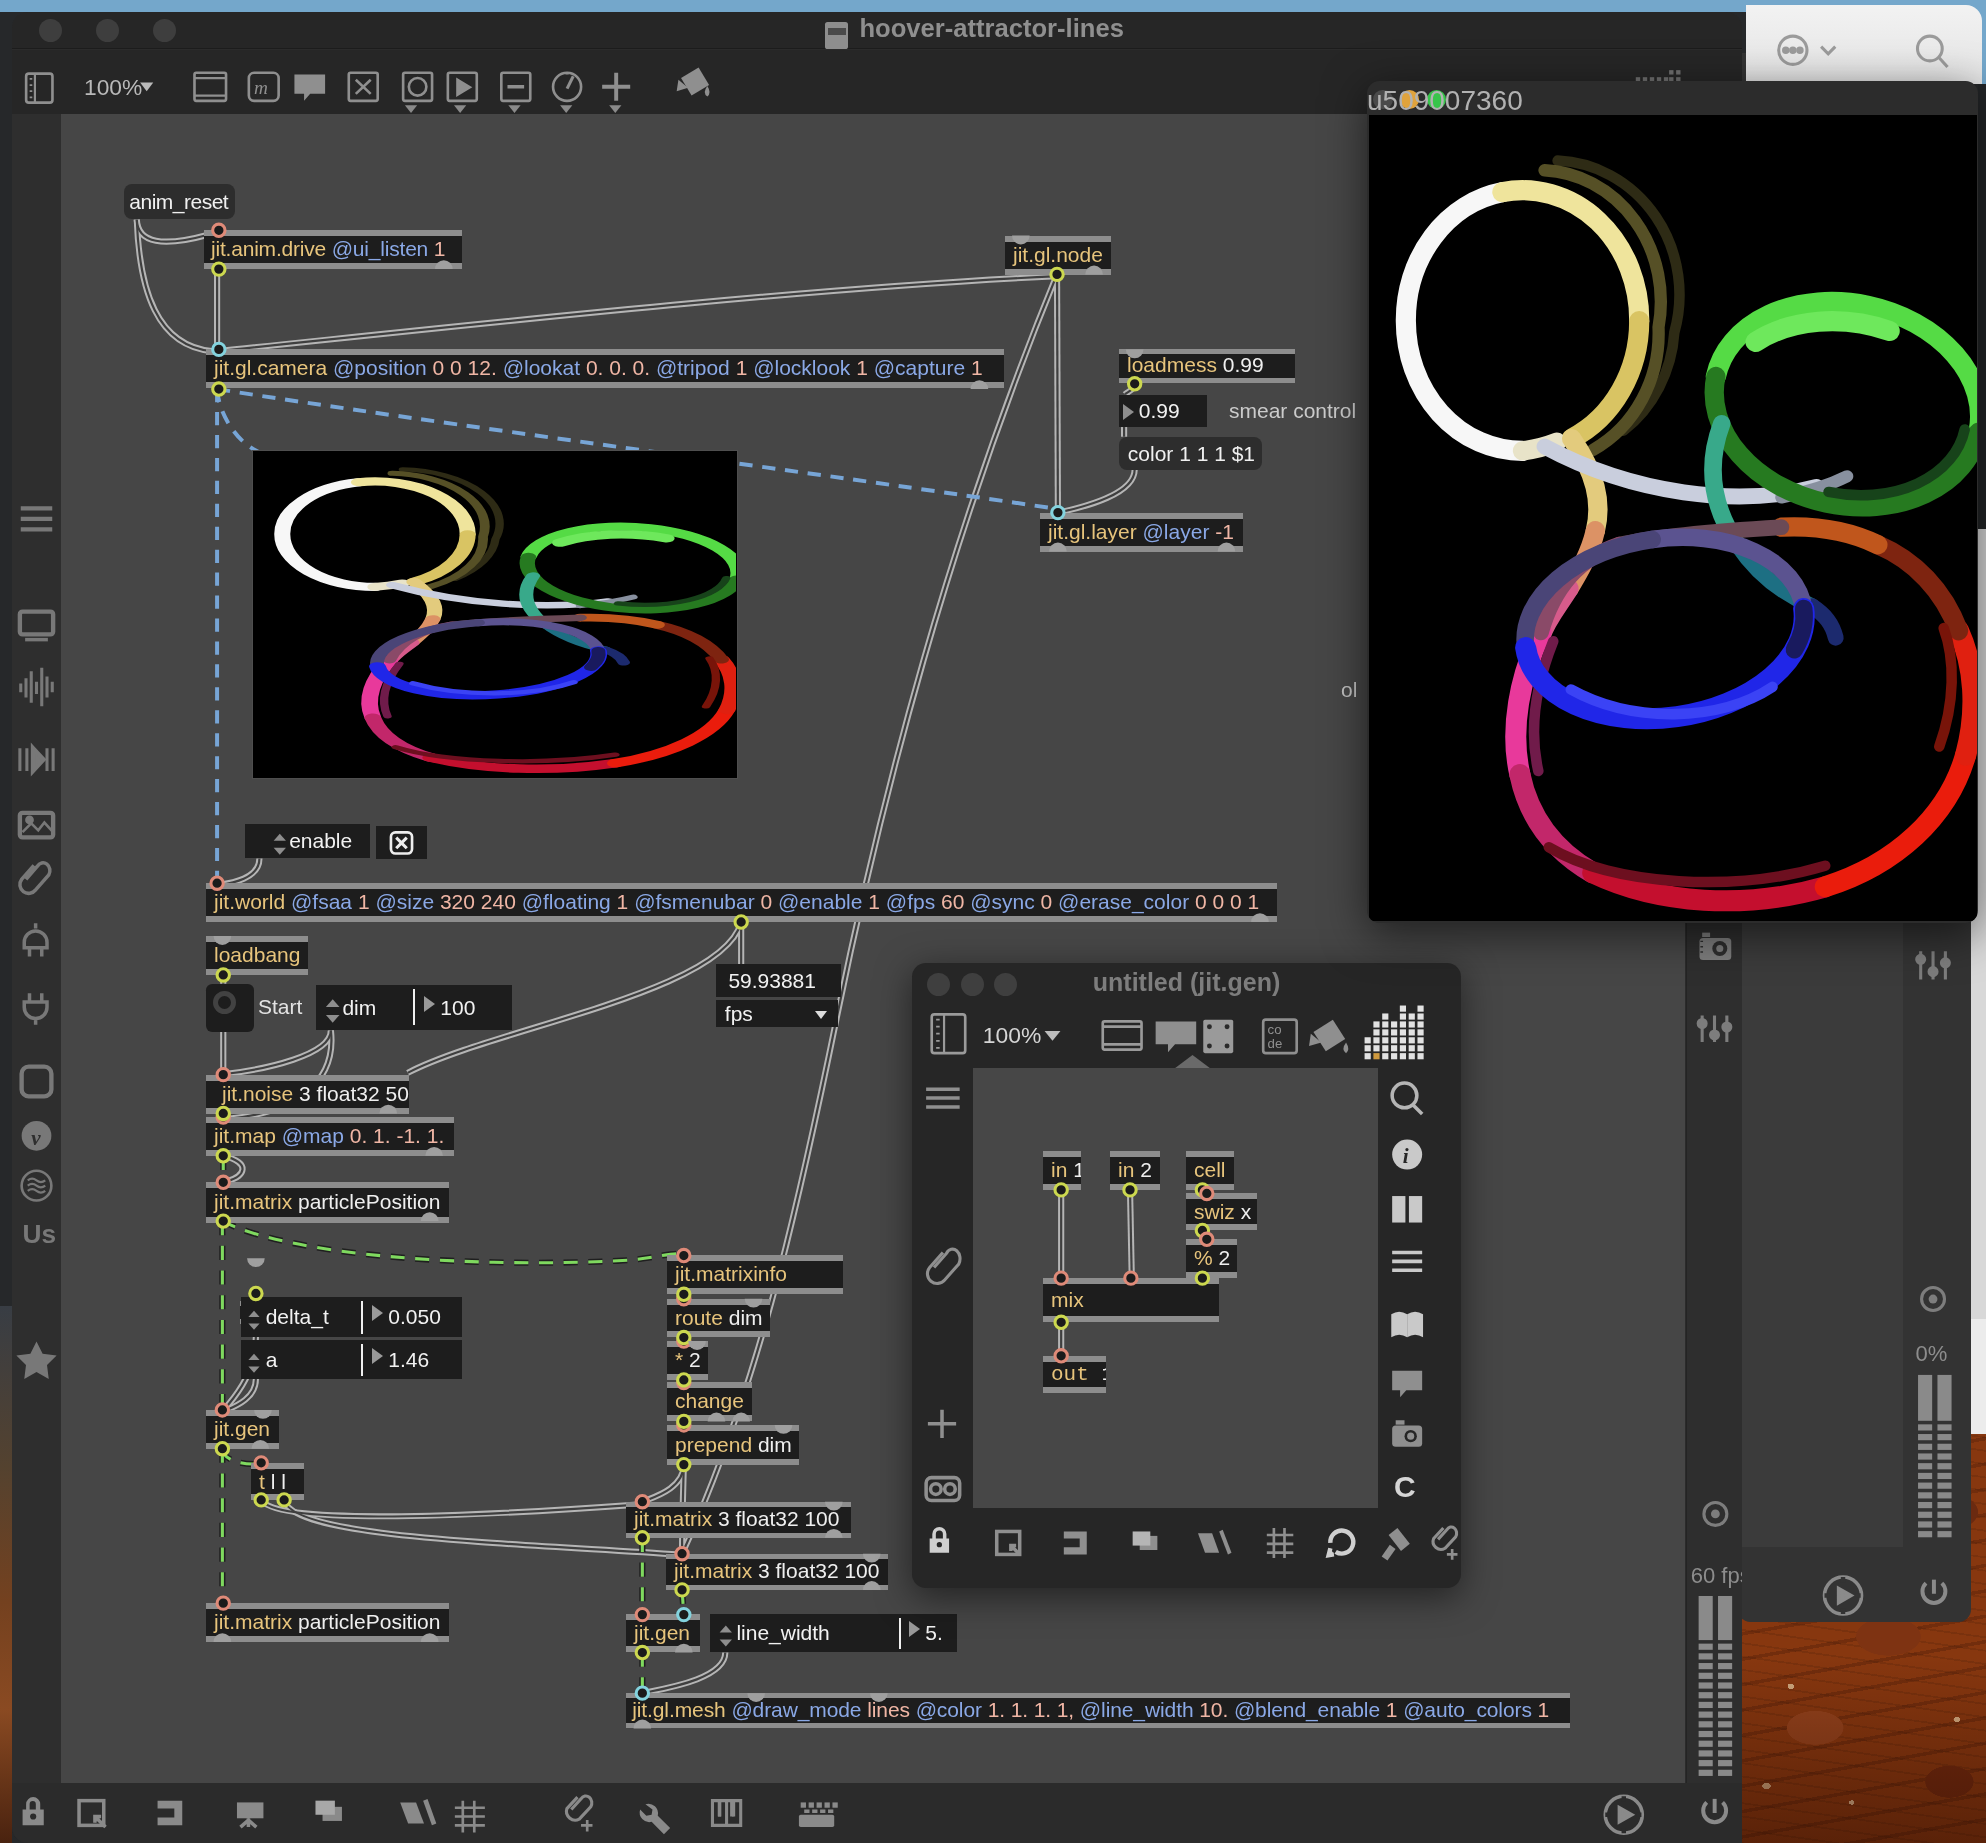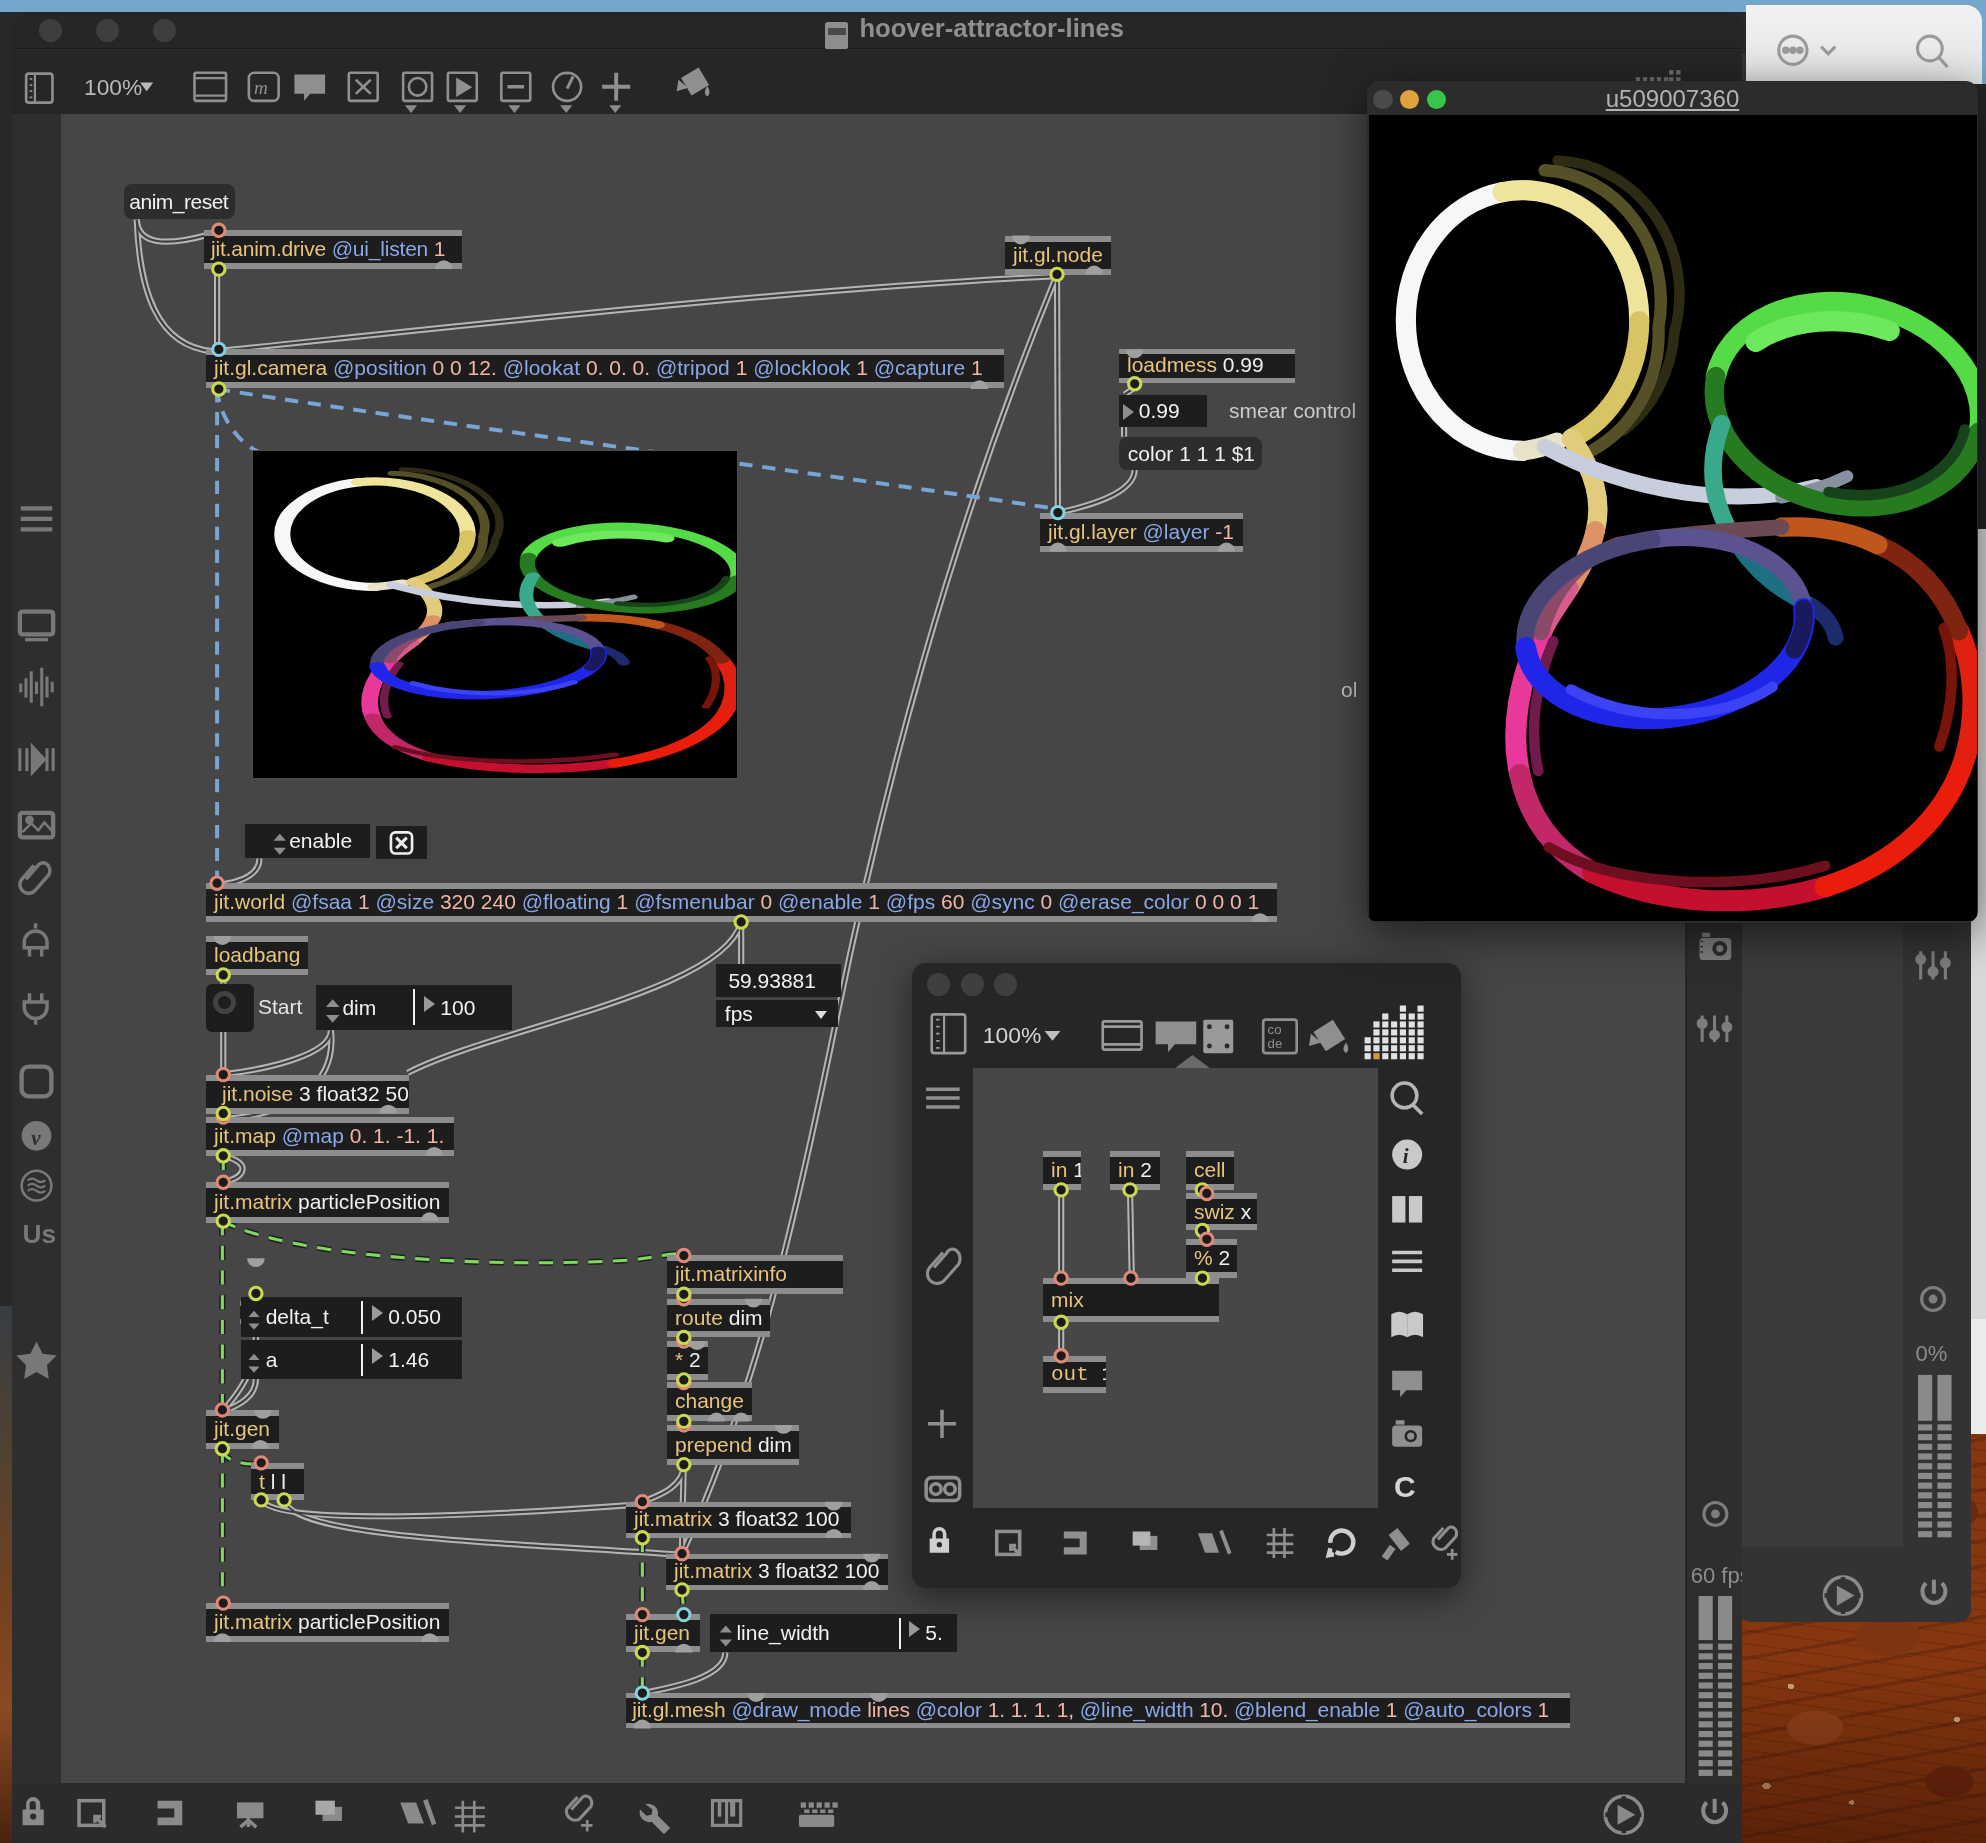--- a/index.html
+++ b/index.html
@@ -636,20 +636,21 @@
       <path d="M1380,625 a10,10 0 0 1 20,0 z"></path>
       <path d="M242,1861 a10,10 0 0 1 20,0 z"></path>
       <path d="M477,1861 a10,10 0 0 1 20,0 z"></path>
 </g>
 </svg>
 
 <div id="genwin" class="abs" style="left:912px;top:963px;width:549px;height:625px;background:#262626;border-radius:14px;box-shadow:0 8.8px 35px rgba(0,0,0,.5);overflow:hidden;">
   <div class="abs" style="left:15px;top:9.7px;width:23px;height:23px;border-radius:50%;background:#3f3f3f;"></div>
   <div class="abs" style="left:49px;top:9.7px;width:23px;height:23px;border-radius:50%;background:#3f3f3f;"></div>
   <div class="abs" style="left:82px;top:9.7px;width:23px;height:23px;border-radius:50%;background:#3f3f3f;"></div>
+  <div class="abs" style="left:0;top:5.3px;width:549px;text-align:center;color:#7d7d7d;font-size:25px;font-weight:bold;">untitled (jit.gen)</div>
 
   <svg class="abs" style="left:0;top:39px;" width="549" height="67" viewBox="0 0 622 76">
     <g stroke="#9a9a9a" stroke-width="3" fill="none">
       <rect x="22" y="14" width="38" height="44" rx="3"></rect>
         <path d="M36,14 V58" stroke-width="2.5"></path>
         <path d="M27,20h4 M27,28h4 M27,36h4 M27,44h4 M27,52h4" stroke-width="2"></path>
       <rect x="216" y="22" width="44" height="32" rx="2"></rect>
         <path d="M216,28 h44 M216,48 h44"></path>
     </g>
     <text x="80" y="47" fill="#d5d5d5" font-size="26" font-family="Liberation Sans">100%</text>
@@ -834,20 +835,20 @@
         <circle cx="334" cy="261" r="7"></circle>
         <circle cx="169" cy="445" r="7"></circle>
       </g>
   </svg>
 </div>
 
 <div id="u5win" class="abs" style="left:1367px;top:81px;width:611px;height:842px;background:#2c2c2c;border-radius:12.4px;box-shadow:0 10.6px 44px rgba(0,0,0,.55);overflow:hidden;">
   <div class="abs" style="left:6.2px;top:8.8px;width:19.4px;height:19.4px;border-radius:50%;background:#4a4a4a;"></div>
   <div class="abs" style="left:33px;top:8.8px;width:19.4px;height:19.4px;border-radius:50%;background:#e0a33c;"></div>
   <div class="abs" style="left:60px;top:8.8px;width:19.4px;height:19.4px;border-radius:50%;background:#38c54b;"></div>
-  <div class="abs" style="left:0;top:4.4px;width:611px;text-align:center;color:#b2b2b2;font-size:24px;text-decoration:underline;">u509007360</div>
+  <div class="abs" style="left:0;top:4.4px;width:611px;color:#b2b2b2;font-size:28px;">u509007360</div>
   <div class="abs" style="left:1.8px;top:34px;width:608px;height:806px;background:#000;">
     <svg width="608" height="806" viewBox="0 0 693 919" preserveAspectRatio="none">
         <use href="#attractor"></use>
       </svg>
   </div>
 </div>
 
 
 </body></html>

